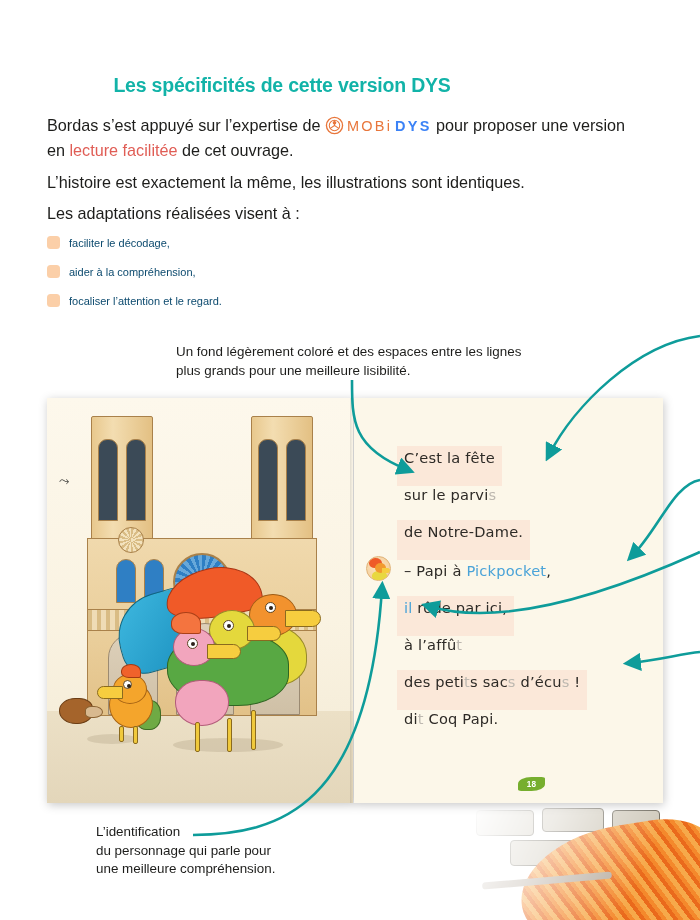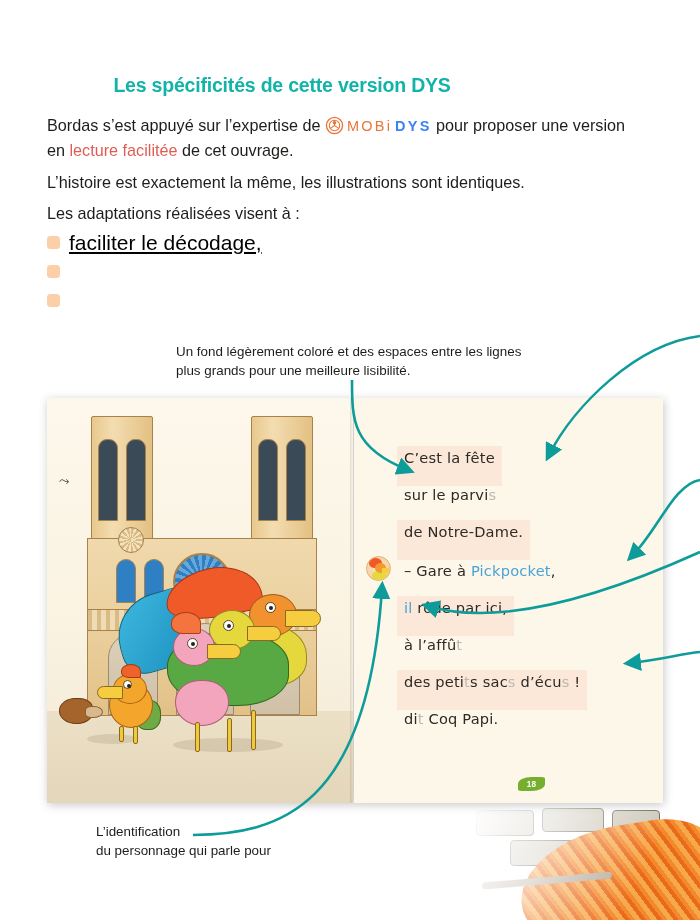--- a/index.html
+++ b/index.html
@@ -73,23 +73,22 @@
   .bullet-list {
     position: absolute;
     left: 47px; top: 228px;
     width: 420px;
     list-style: none;
   }
   .bullet-item {
     display: flex;
     align-items: center;
     height: 29px;
-    font-size: 21px;
-    color: #000000;
-    text-decoration: underline;
+    font-size: 11px;
+    color: #0c4a6e;
   }
   .bullet-square {
     width: 13px; height: 13px;
     border-radius: 3.5px;
     background: #fbcfa8;
     margin-right: 9px;
     flex: none;
   }
 
   
@@ -446,23 +445,25 @@
 <div class="intro-second">L’histoire est exactement la même, les illustrations sont identiques.</div>
 <div class="intro-third">Les adaptations réalisées visent à :</div>
 
 <ul class="bullet-list">
   <li class="bullet-item">
     <span class="bullet-square"></span>
     <span>faciliter le décodage,</span>
   </li>
   <li class="bullet-item">
     <span class="bullet-square"></span>
+    <span>aider à la compréhension,</span>
   </li>
   <li class="bullet-item">
     <span class="bullet-square"></span>
+    <span>focaliser l’attention et le regard.</span>
   </li>
 </ul>
 
 <div class="callout callout-top">
   <div>Un fond légèrement coloré et des espaces entre les lignes</div>
   <div>plus grands pour une meilleure lisibilité.</div>
 </div>
 
 <div class="book">
 
@@ -551,21 +552,21 @@
         <span>de Notre-Dame.</span>
       </div>
 
       <div class="speaker-avatar">
         <div class="av-body"></div>
           <div class="av-comb"></div>
           <div class="av-head"></div>
           <div class="av-beak"></div>
       </div>
       <div class="tline" style="top:161px">
-        <span>– Gare à </span><span class="blue">Pickpocket</span><span>,</span>
+        <span>– Papi à </span><span class="blue">Pickpocket</span><span>,</span>
       </div>
 
       <div class="tline hl" style="top:198px">
         <span class="blue">i</span><span class="blue">l</span><span> rôde par ici,</span>
       </div>
 
       <div class="tline" style="top:235px">
         <span>à l’affû</span><span class="muted">t</span>
       </div>
 
@@ -578,20 +579,21 @@
       </div>
 
       <div class="page-badge">18</div>
     </div>
   </div>
 </div>
 
 <div class="callout callout-bottom">
   <div>L’identification</div>
   <div>du personnage qui parle pour</div>
+  <div>une meilleure compréhension.</div>
 </div>
 
 <svg class="arrows" viewBox="0 0 700 920">
   <defs>
     <marker id="ah" markerWidth="7" markerHeight="7" refX="4.2" refY="3.5" orient="auto">
       <path d="M0,0 L7,3.5 L0,7 z" fill="#0e9c9a"></path>
     </marker>
   </defs>
 
   <path d="M352,380 C352,420 352,448 408,470" fill="none" stroke="#0e9c9a" stroke-width="2.6" marker-end="url(#ah)"></path>

